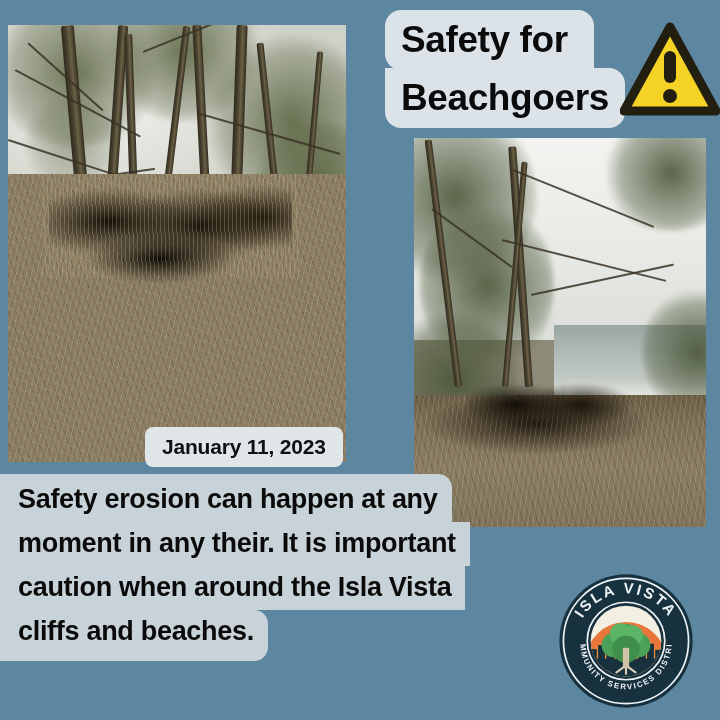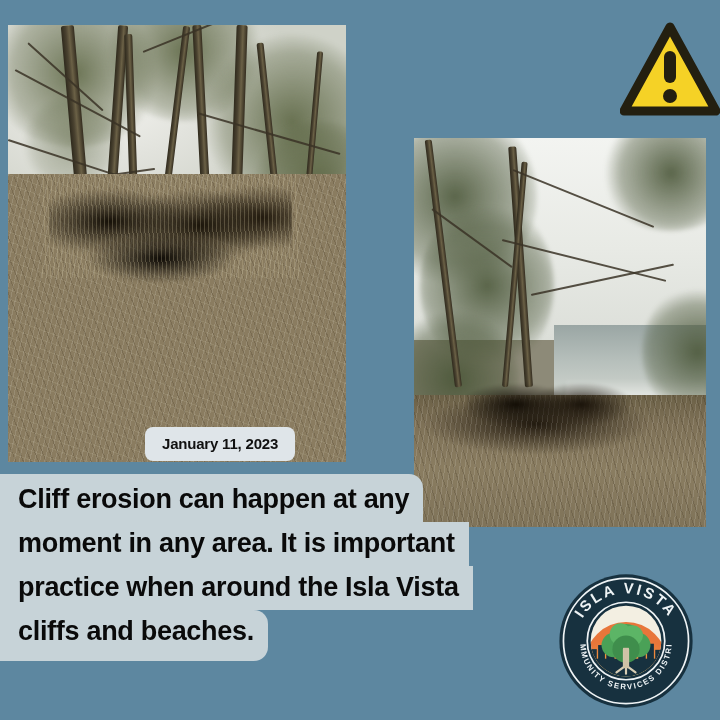--- a/index.html
+++ b/index.html
@@ -192,21 +192,21 @@
   }
 
   
   .date-badge {
     position: absolute;
     left: 145px;
     top: 427px;
     background: #dfe5e9;
     color: #111;
     font-weight: 800;
-    font-size: 15px;
+    font-size: 21px;
     line-height: 1;
     letter-spacing: -0.2px;
     padding: 9px 17px 10px 17px;
     border-radius: 8px;
     z-index: 7;
     white-space: nowrap;
   }
 
   
   .body-wrap {
@@ -302,33 +302,37 @@
       <div class="branch" style="left:34%; top:8%;  width:52%; height:2px; transform:rotate(22deg);"></div>
       <div class="branch" style="left:30%; top:26%; width:58%; height:2px; transform:rotate(14deg);"></div>
       <div class="branch" style="left:40%; top:40%; width:50%; height:2px; transform:rotate(-12deg);"></div>
       <div class="branch" style="left:6%;  top:18%; width:34%; height:2px; transform:rotate(36deg);"></div>
 
       <div class="ground-r"></div>
       <div class="gash-r"></div>
     </div>
   </div>
 
+  <div class="title-wrap">
+    <div class="title-line l1">Safety for</div>
+    <div class="title-line l2">Beachgoers</div>
+  </div>
 
   <svg class="warn" viewBox="0 0 100 100">
     <polygon points="50,6 96,90 4,90" fill="#f5d226" stroke="#231f10" stroke-width="9" stroke-linejoin="round"></polygon>
     <rect x="44" y="30" width="12" height="32" rx="6" fill="#231f10"></rect>
     <circle cx="50" cy="75" r="7" fill="#231f10"></circle>
   </svg>
 
   <div class="date-badge">January 11, 2023</div>
 
   <div class="body-wrap">
-    <div class="body-line first">Cliff erosion can happen at any</div>
-    <div class="body-line">moment in any area. It is important</div>
-    <div class="body-line">practice when around the Isla Vista</div>
+    <div class="body-line first">Safety erosion can happen at any</div>
+    <div class="body-line">moment in any their. It is important</div>
+    <div class="body-line">caution when around the Isla Vista</div>
     <div class="body-line last">cliffs and beaches.</div>
   </div>
 
   <svg class="logo" viewBox="0 0 200 200">
     <defs>
       <path id="arcTop" d="M 26,104 A 74,74 0 0 1 174,104" fill="none"></path>
       <path id="arcBottom" d="M 33,104 A 67,67 0 0 0 167,104" fill="none"></path>
       <radialGradient id="sunGrad" cx="50%" cy="88%" r="72%">
         <target></target>
         <stop offset="0%" stop-color="#f8e49a"></stop>

